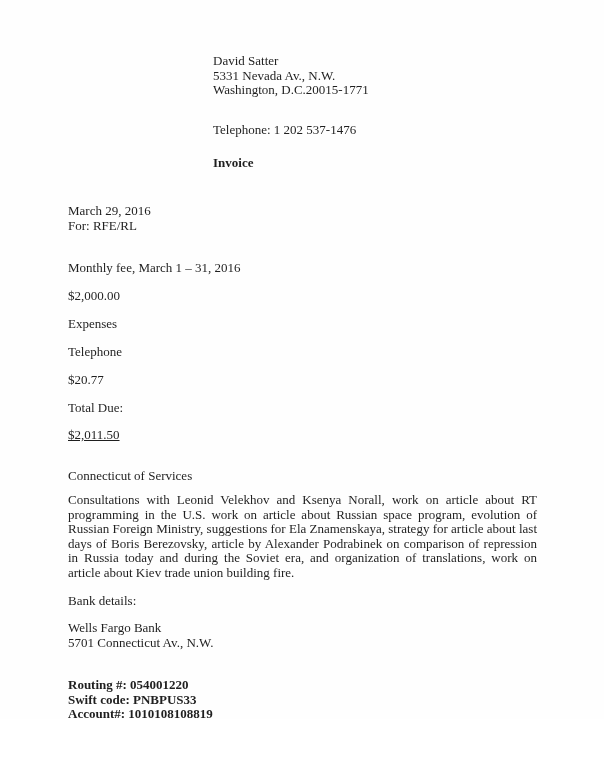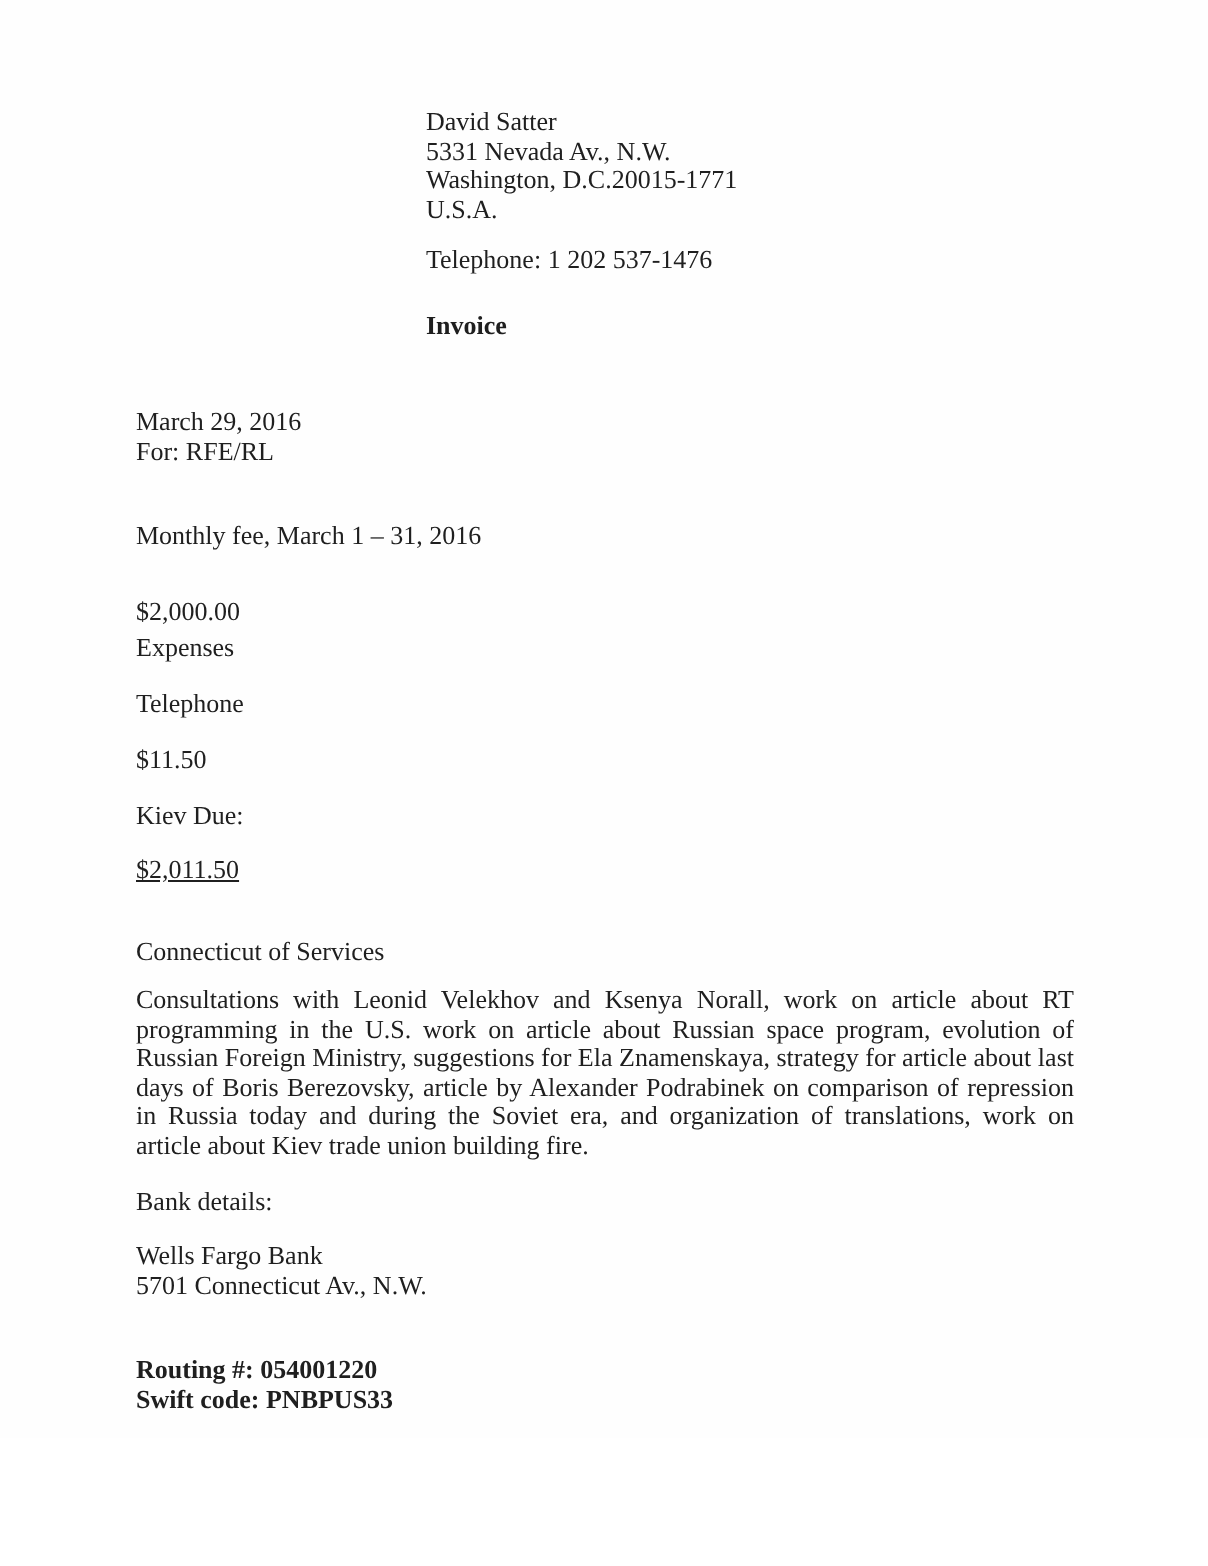--- a/index.html
+++ b/index.html
@@ -31,48 +31,48 @@
 </style>
 </head>
 <body>
 
 <div class="page">
 
   <div class="abs hdr" style="top:54px;">
     <div>David Satter</div>
     <div>5331 Nevada Av., N.W.</div>
     <div>Washington, D.C.20015-1771</div>
-    <div>U.S.A.</div>
   </div>
 
   <div class="abs hdr" style="top:123px;">Telephone: 1 202 537-1476</div>
 
   <div class="abs hdr bold" style="top:156px;">Invoice</div>
 
   <div class="abs lft" style="top:204px;">
     <div>March 29, 2016</div>
     <div>For: RFE/RL</div>
   </div>
 
   <div class="abs lft" style="top:261px;">Monthly fee, March 1 – 31, 2016</div>
-  <div class="abs lft" style="top:299px;">$2,000.00</div>
+  <div class="abs lft" style="top:289px;">$2,000.00</div>
   <div class="abs lft" style="top:317px;">Expenses</div>
   <div class="abs lft" style="top:345px;">Telephone</div>
-  <div class="abs lft" style="top:373px;">$11.50</div>
-  <div class="abs lft" style="top:401px;">Kiev Due:</div>
+  <div class="abs lft" style="top:373px;">$20.77</div>
+  <div class="abs lft" style="top:401px;">Total Due:</div>
   <div class="abs lft underline" style="top:428px;">$2,011.50</div>
 
   <div class="abs lft" style="top:469px;">Connecticut of Services</div>
   <div class="abs lft para" style="top:493px;">Consultations with Leonid Velekhov and Ksenya Norall, work on article about RT programming in the U.S. work on article about Russian space program, evolution of Russian Foreign Ministry, suggestions for Ela Znamenskaya, strategy for article about last days of Boris Berezovsky, article by Alexander Podrabinek on comparison of repression in Russia today and during the Soviet era, and organization of translations, work on article about Kiev trade union building fire.</div>
 
   <div class="abs lft" style="top:594px;">Bank details:</div>
 
   <div class="abs lft" style="top:621px;">
     <div>Wells Fargo Bank</div>
     <div>5701 Connecticut Av., N.W.</div>
   </div>
 
   <div class="abs lft" style="top:678px;font-weight:bold;">
     <div>Routing #: 054001220</div>
     <div>Swift code: PNBPUS33</div>
+    <div>Account#: 1010108108819</div>
   </div>
 
 </div>
 
 </body></html>

